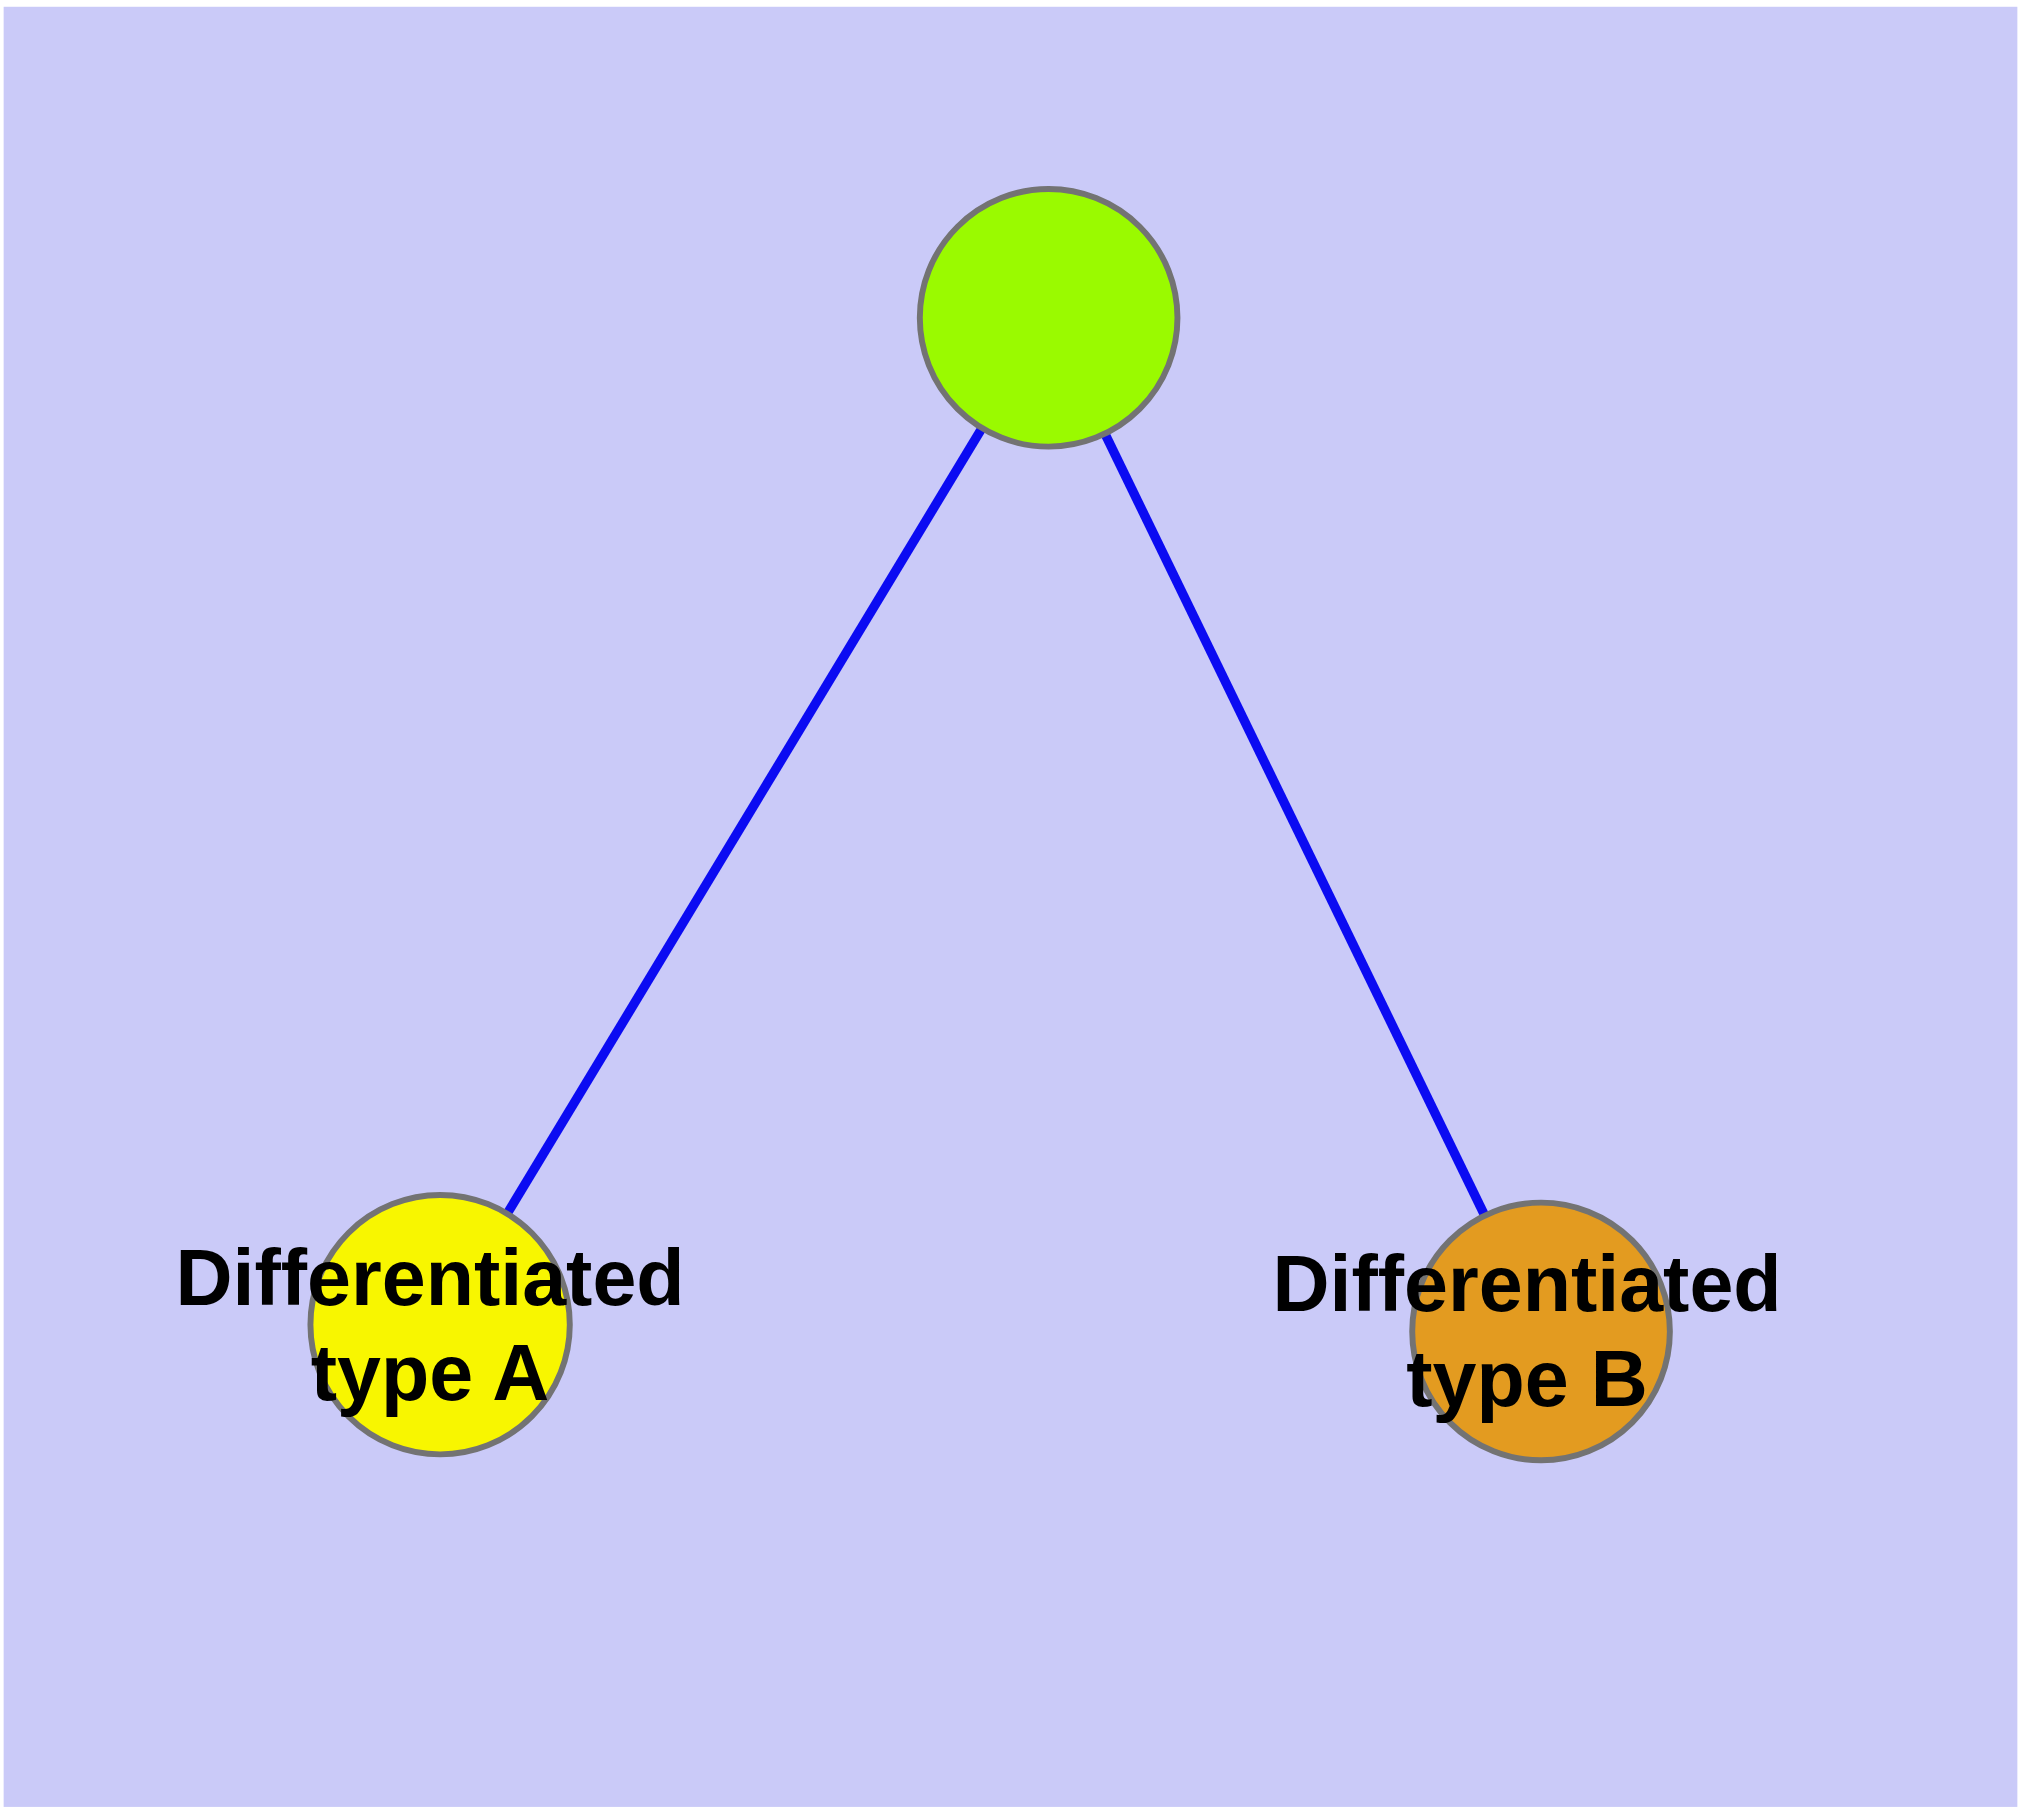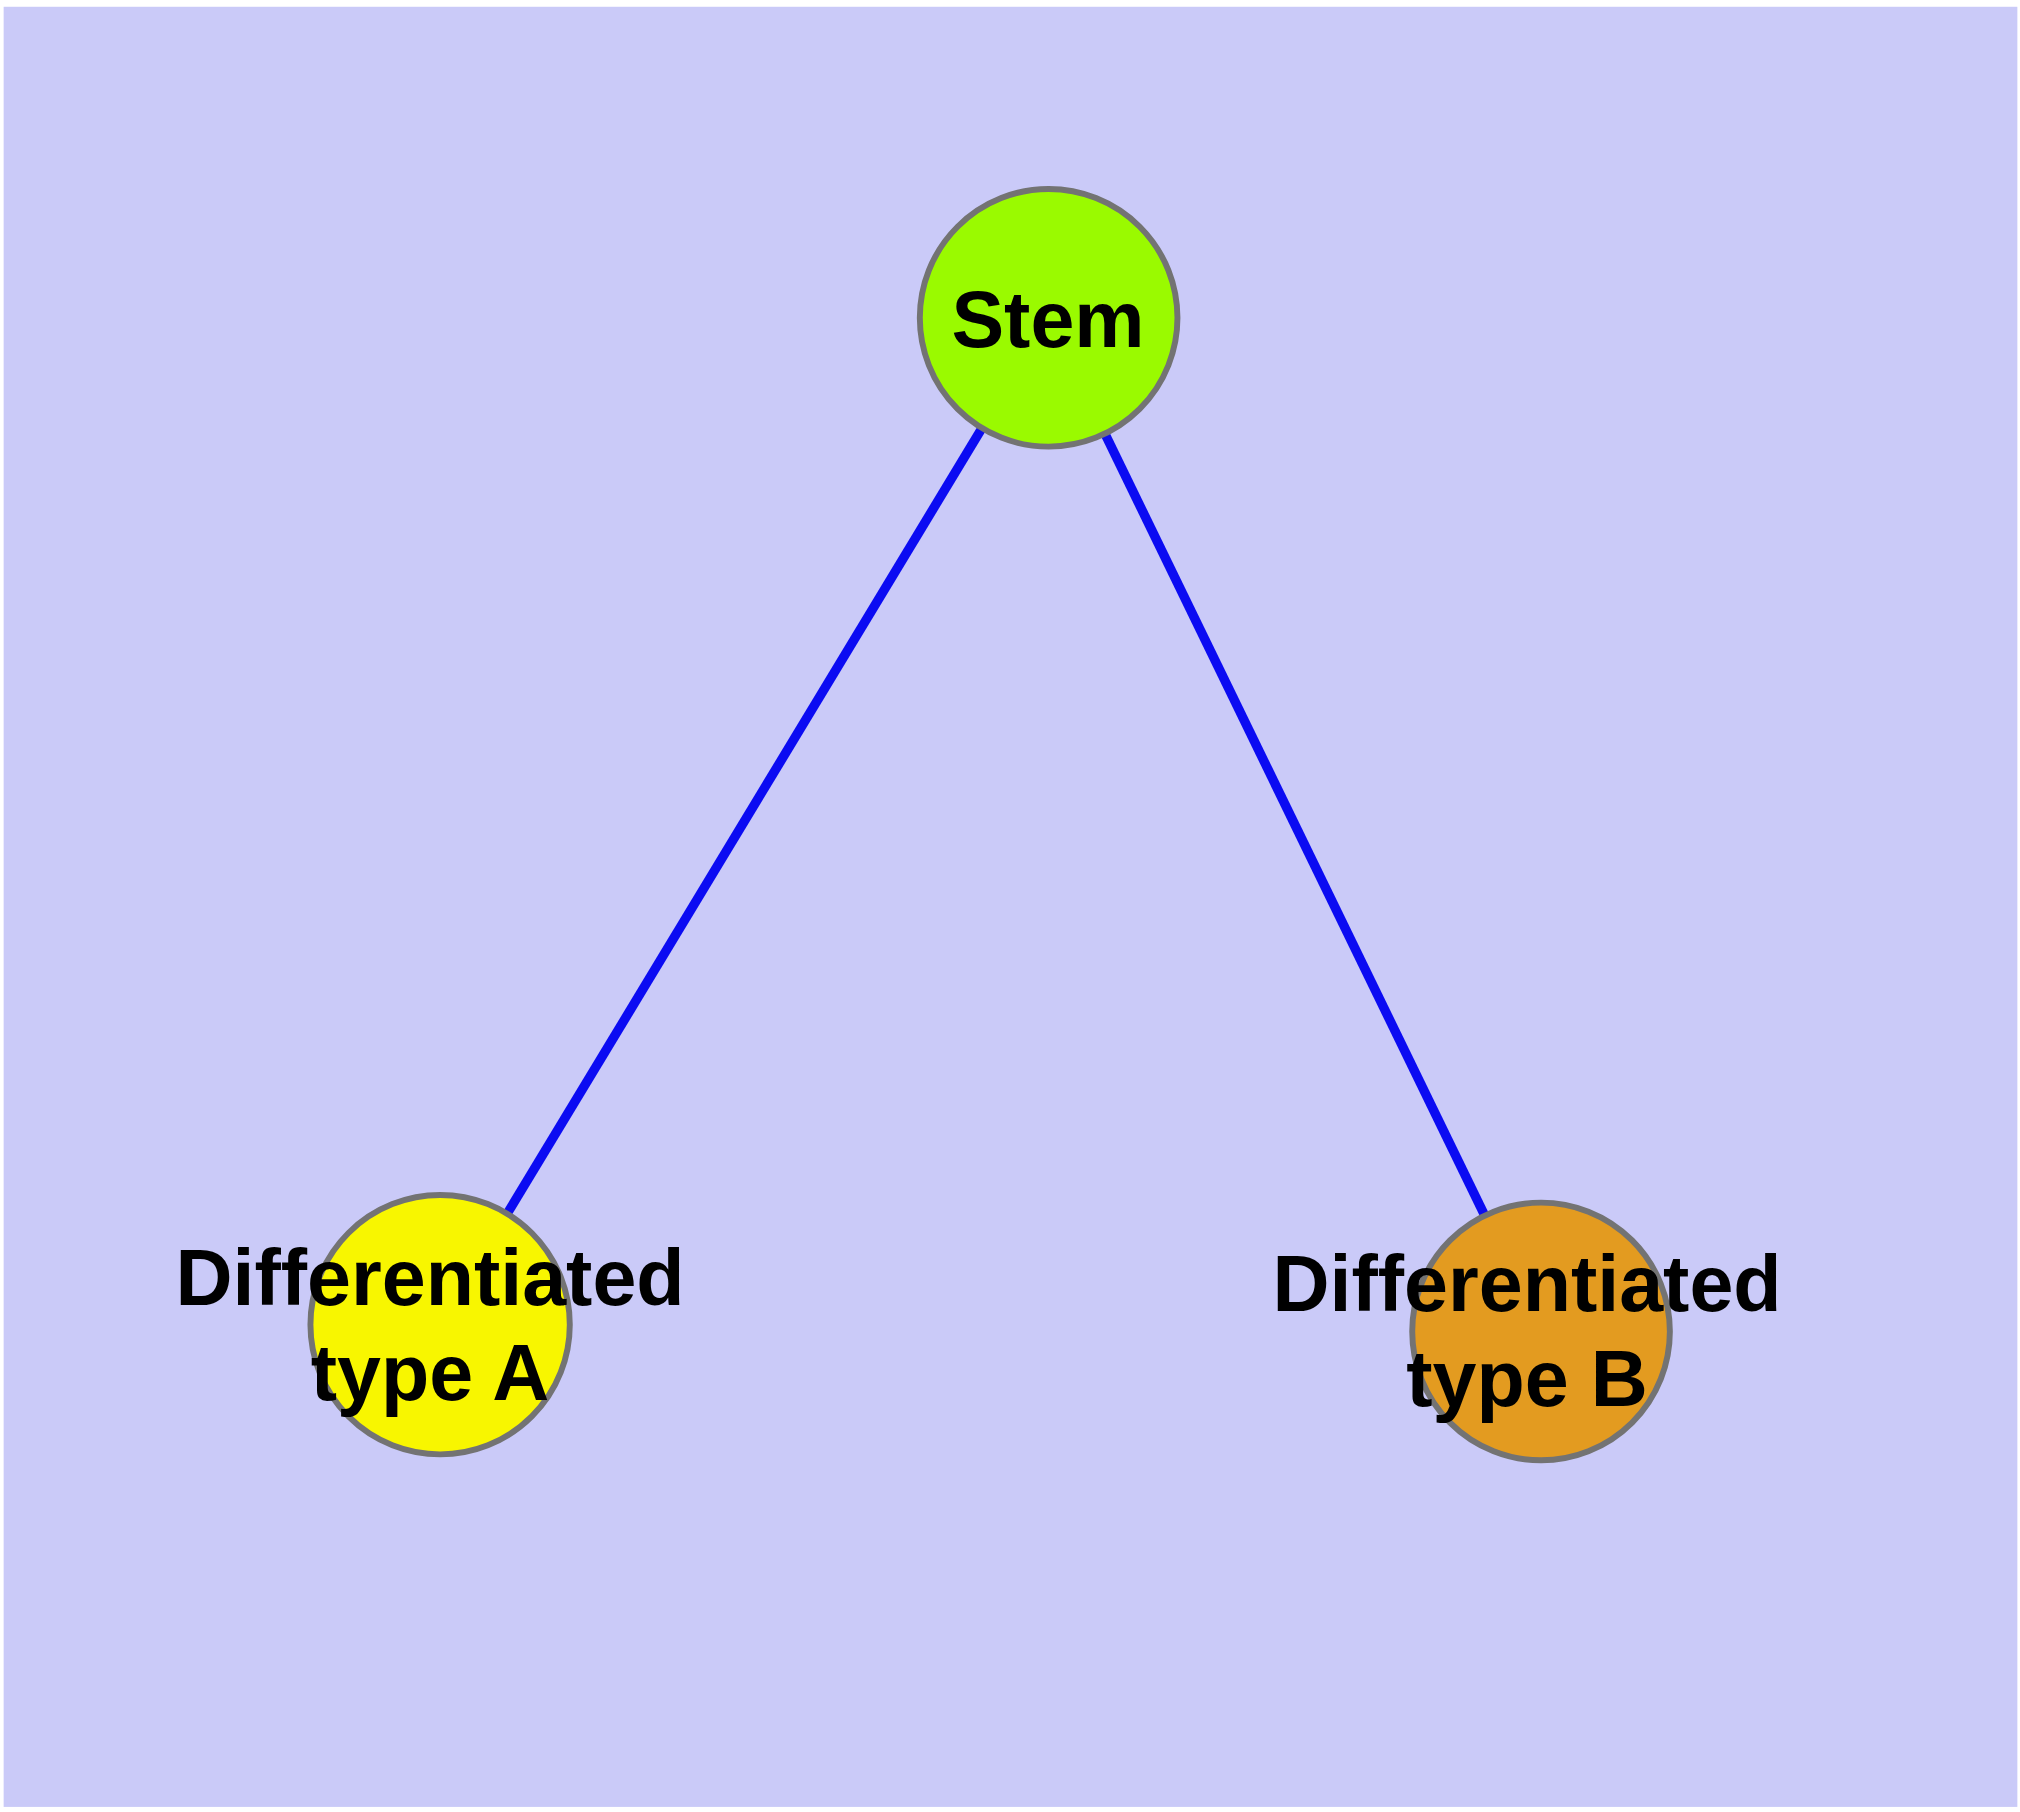--- a/index.html
+++ b/index.html
@@ -55,21 +55,20 @@
     <rect x="4" y="8" width="2376" height="2124" fill="#cacaf8"></rect>
 
     <line class="edge-line" x1="1237" y1="375" x2="519" y2="1563" stroke="#0b0bf2"></line>
     <line class="edge-line" x1="1237" y1="375" x2="1818" y2="1571" stroke="#0b0bf2"></line>
 
     <circle class="node-circle" cx="1237" cy="375" r="152" fill="#9afa00"></circle>
     <circle class="node-circle" cx="519" cy="1563" r="153" fill="#f8f600"></circle>
     <circle class="node-circle" cx="1818" cy="1571" r="152" fill="#e39b20"></circle>
   </svg>
 
-  <div class="node-label label-stem">Stem</div>
 
   <div class="node-label label-type-a">Differentiated
 type A</div>
 
   <div class="node-label label-type-b">Differentiated
 type B</div>
 
 </div>
 
 

